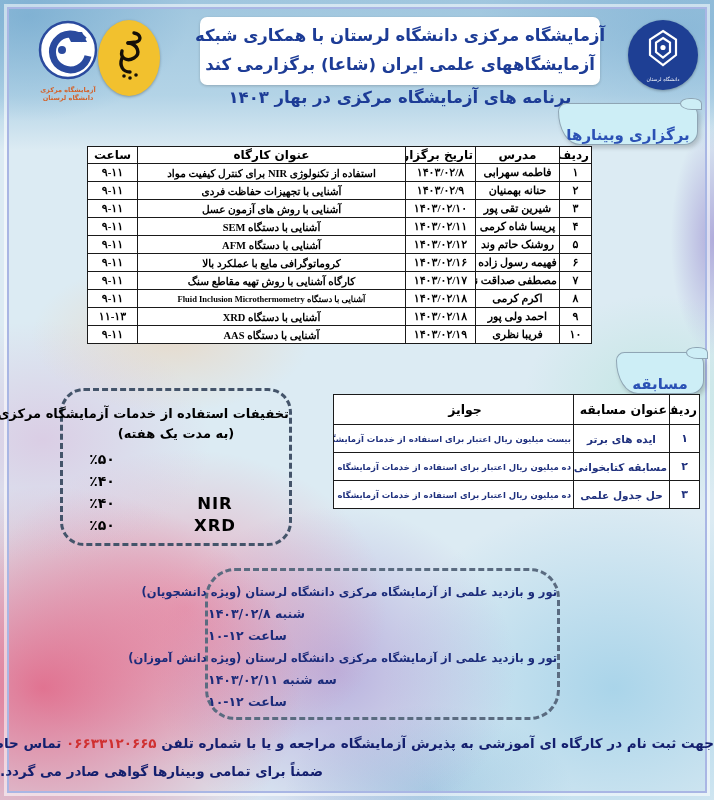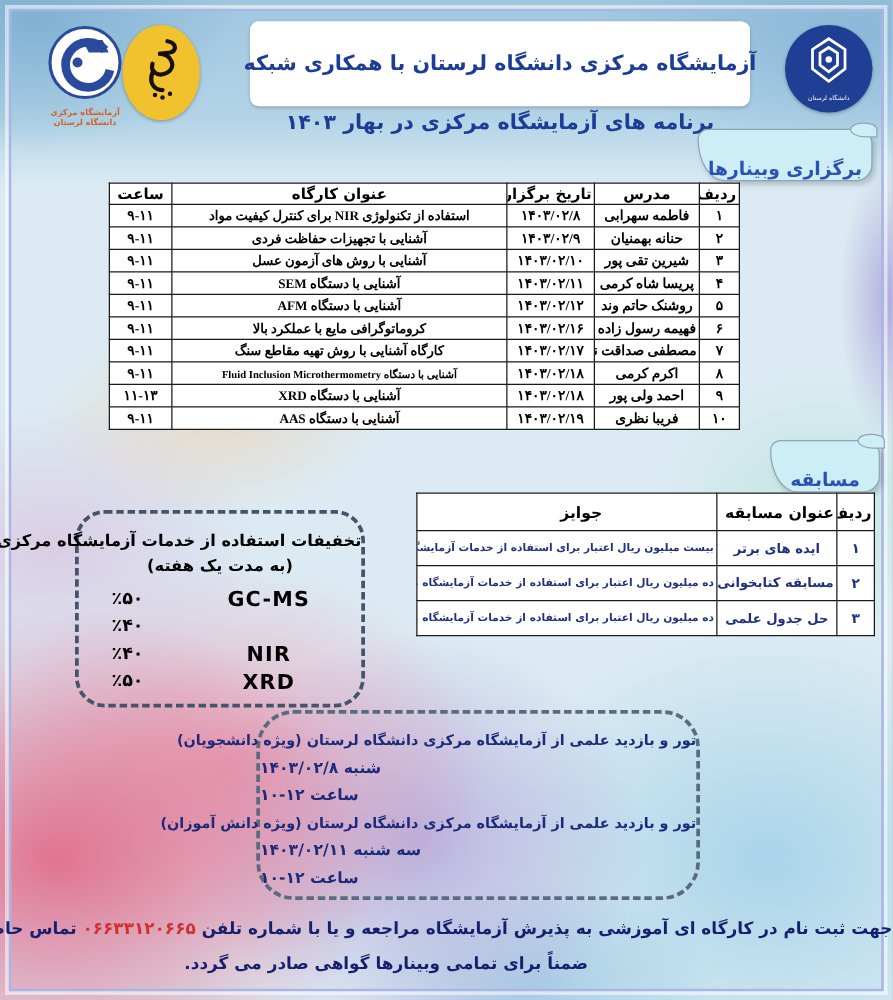--- a/index.html
+++ b/index.html
@@ -47,36 +47,36 @@
   .wtable tr:nth-child(9) td.c-title{font-size:8.5px;}
   .wtable .ltr, .ctable .ltr, .ltr{direction:ltr;unicode-bidi:isolate;}
   .ctable{position:absolute;top:394px;right:14px;width:366px;}
   .ctable th{font-size:12.5px;height:29px;color:#000;padding-left:25px;}
   .ctable td{height:27px;color:#20317e;}
   .ctable td.c-no{font-size:11px;}
   .ctable td.c-name{font-size:10.5px;}
   .ctable td.c-prize{font-size:8.5px;}
 
   
-  .discounts{position:absolute;top:408px;left:60px;width:232px;height:158px;border:3px dashed #44546a;border-radius:24px;box-sizing:border-box;padding-top:13px;}
+  .discounts{position:absolute;top:388px;left:60px;width:232px;height:158px;border:3px dashed #44546a;border-radius:24px;box-sizing:border-box;padding-top:13px;}
   .discounts .t{color:#000;font-weight:bold;font-size:13px;text-align:center;line-height:1.5;white-space:nowrap;}
   .disc-row{display:flex;direction:ltr;align-items:center;height:22px;}
   .disc-row .pct{width:78px;text-align:center;font-weight:bold;font-size:14px;color:#000;}
   .disc-row .svc{flex:1;text-align:center;font-weight:bold;font-size:16.5px;letter-spacing:1px;color:#000;font-family:"DejaVu Sans",sans-serif;}
 
   
   .tours{position:absolute;top:568px;left:205px;width:355px;height:152px;border:3px dashed #5a6b80;border-radius:30px;box-sizing:border-box;padding-top:10px;text-align:left;color:#1b2b7a;font-weight:bold;}
   .tours .line{line-height:22px;white-space:nowrap;}
   .tours .ttl{font-size:11.5px;}
   .tours .sub{font-size:12.5px;}
 
   
   .footer1{position:absolute;top:735px;left:0;width:714px;text-align:center;color:#141f6e;font-weight:bold;font-size:13.5px;white-space:nowrap;}
   .footer1 .phone{color:#d03030;}
-  .footer2{position:absolute;top:763px;left:0;width:618px;text-align:center;color:#141f6e;font-weight:bold;font-size:13.5px;}
+  .footer2{position:absolute;top:763px;left:0;width:618px;text-align:left;color:#141f6e;font-weight:bold;font-size:13.5px;}
 </style>
 </head>
 <body>
 
 <div class="poster">
   <div class="frame"></div>
 
   <div class="uni-logo">
     <span>
       <svg width="40" height="44" viewBox="0 0 40 44">
@@ -85,20 +85,21 @@
         <path d="M20 10 L27 14.5 V24 L20 29.5 L13 24 V14.5 Z"></path>
       </g>
           <circle cx="20" cy="19.5" r="2.6" fill="#ffffff"></circle>
         </svg>
     </span>
     <span class="lbl">دانشگاه لرستان</span>
   </div>
 
   <div class="title-box">
     <div>آزمایشگاه مرکزی دانشگاه لرستان با همکاری شبکه</div>
+    <div>آزمایشگاههای علمی ایران (شاعا) برگزارمی کند</div>
   </div>
   <div class="subtitle">برنامه های آزمایشگاه مرکزی در بهار ۱۴۰۳</div>
 
   <div class="shaa-logo">
     <span>
       <svg width="34" height="56" viewBox="0 0 34 56">
         <g fill="none" stroke="#151008" stroke-width="3.4" stroke-linecap="round">
           <path d="M22 5 c7 1 8 8 2 9 l-8 1"></path>
           <path d="M16 15 c10 1 13 11 6 15 c-7 4 -14 0 -12 -7"></path>
           <path d="M10 30 c-3 8 1 14 8 14"></path>
@@ -249,21 +250,20 @@
     </tr>
   </tbody>
     </table>
 
   <div class="discounts">
     <div class="t">تخفیفات استفاده از خدمات آزمایشگاه مرکزی</div>
     <div class="t">(به مدت یک هفته)</div>
     <div style="margin-top:5px;">
       <div class="disc-row">
         <span class="pct ltr">٪۵۰</span>
-        <span class="svc">GC-MS</span>
       </div>
       <div class="disc-row">
         <span class="pct ltr">٪۴۰</span>
       </div>
       <div class="disc-row">
         <span class="pct ltr">٪۴۰</span>
         <span class="svc">NIR</span>
       </div>
       <div class="disc-row">
         <span class="pct ltr">٪۵۰</span>

